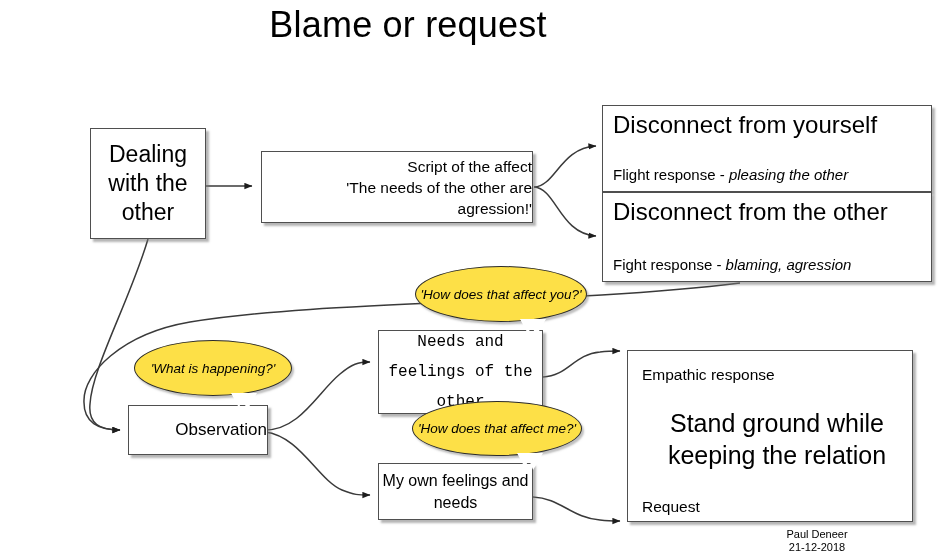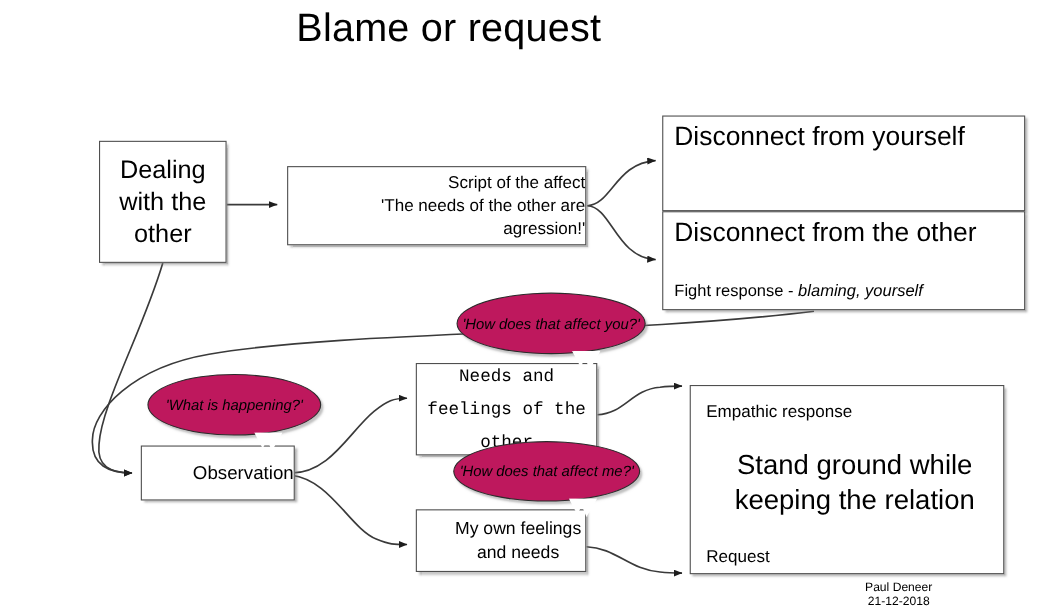--- a/index.html
+++ b/index.html
@@ -36,34 +36,34 @@
   .b-disc1,.b-disc2{
     justify-content:space-between;align-items:flex-start;text-align:left;
     padding:4px 10px 7px 10px;
   }
   .hl{font-size:24px;line-height:30px;}
   .sub{font-size:15px;line-height:19px;}
   .sub i{font-style:italic;}
 
   .b-needs{left:378px;top:330px;width:165px;height:84px;font-size:16px;line-height:30px;font-family:Liberation Mono, monospace;}
   .b-obs{left:128px;top:405px;width:140px;height:50px;font-size:17px;line-height:22px;}
-  .b-myown{left:378px;top:463px;width:155px;height:57px;font-size:16px;line-height:22px;padding-left:31px;}
+  .b-myown{left:378px;top:463px;width:155px;height:57px;font-size:16px;line-height:22px;}
 
   .b-empathic{
     left:627px;top:350px;width:286px;height:172px;
     justify-content:flex-start;align-items:flex-start;text-align:center;
     padding:14px 0 12px 14px;
   }
   .e-small{font-size:15.5px;line-height:20px;}
   .e-big{font-size:25px;line-height:32px;margin:22px 0 26px 0;}
 
   
   .bubble{
     position:absolute;box-sizing:border-box;
-    background:#be185d;border:1.4px solid #2b2b2b;
+    background:#fde047;border:1.4px solid #2b2b2b;
     border-radius:50%/50%;
     display:flex;align-items:center;justify-content:center;
     text-align:center;font-style:italic;font-size:13.5px;line-height:17px;
     box-shadow:2px 2.5px 2px rgba(130,130,130,.5);
   }
   .bubble .tail{
     position:absolute;bottom:-15px;width:26px;height:17px;
     background:#ffffff;
     clip-path:polygon(0 0,100% 0,62% 100%,46% 40%,30% 86%);
     border:0;
@@ -126,25 +126,26 @@
   </div>
 
   <div class="box b-script">
     <span>Script of the affect</span>
     <span>'The needs of the other are</span>
     <span>agression!'</span>
   </div>
 
   <div class="box b-disc1">
     <span class="hl">Disconnect from yourself</span>
+    <span class="sub"><span>Flight response - </span><i>pleasing the other</i></span>
   </div>
 
   <div class="box b-disc2">
     <span class="hl">Disconnect from the other</span>
-    <span class="sub"><span>Fight response - </span><i>blaming, yourself</i></span>
+    <span class="sub"><span>Fight response - </span><i>blaming, agression</i></span>
   </div>
 
   <div class="box b-needs">
     <span>Needs and feelings of the other</span>
   </div>
 
   <div class="box b-obs">
     <span>Observation</span>
   </div>
 

